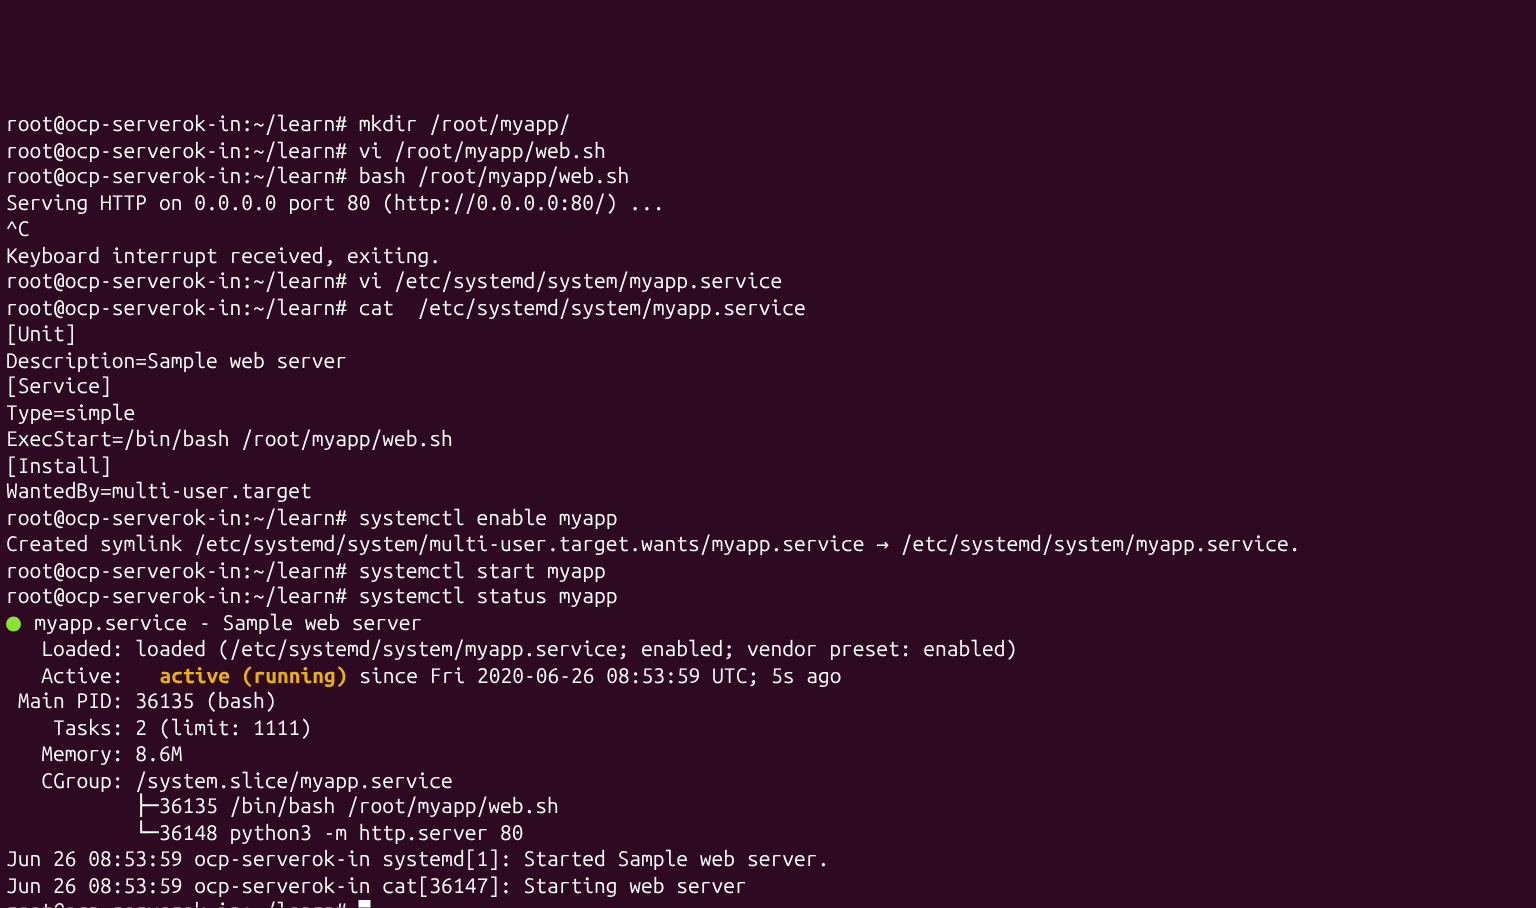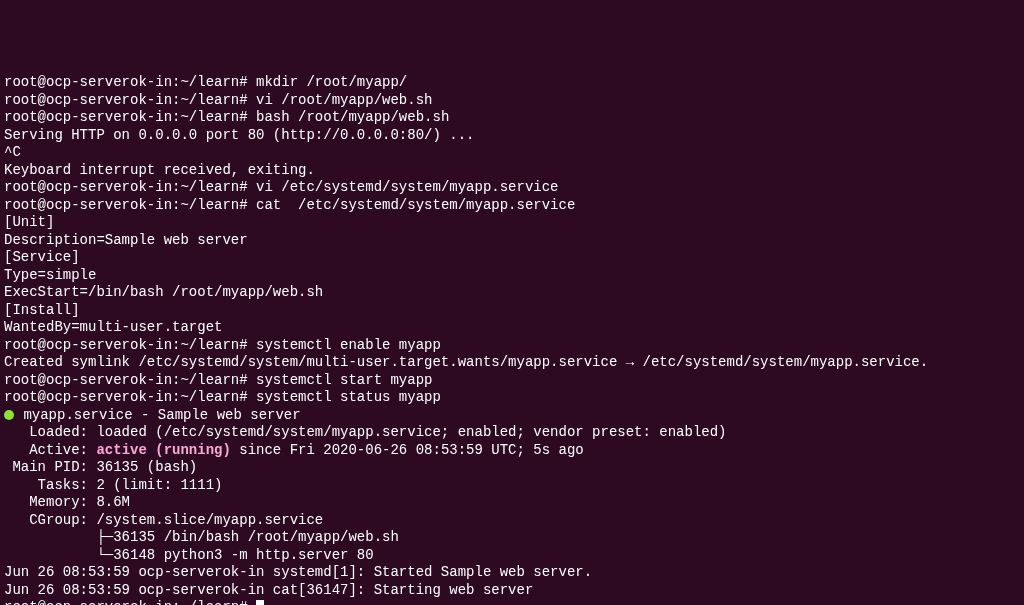--- a/index.html
+++ b/index.html
@@ -18,31 +18,31 @@
       height: 605px;
       overflow: hidden;
       white-space: pre;
     }
     .terminal {
       width: 100%;
       height: 100%;
     }
     .line {
       display: block;
-      font-family: Liberation Mono, monospace;
     }
     .prompt {
       color: #ffffff;
     }
     .white {
       color: #ffffff;
     }
     .green-bold {
-      color: #f9a8d4;
+      color: #eab308;
       font-weight: bold;
+      margin-left: 16px;
     }
     .dot {
       display: inline-block;
       width: 10px;
       height: 10px;
       background-color: #8ae234;
       border-radius: 50%;
       vertical-align: middle;
       margin-right: 1px;
     }

